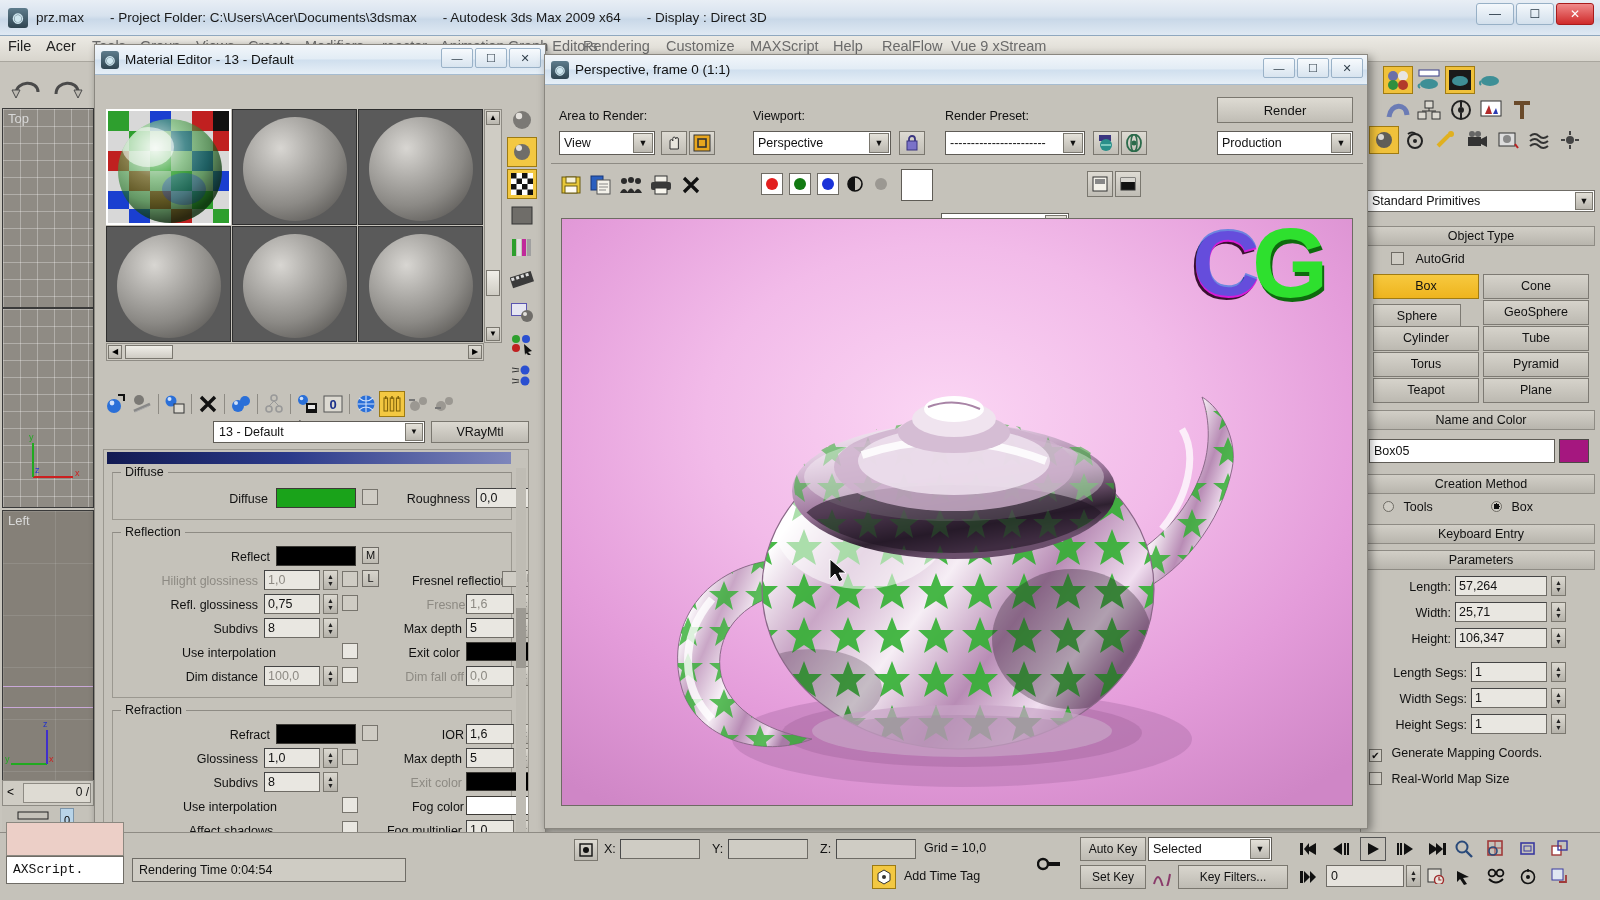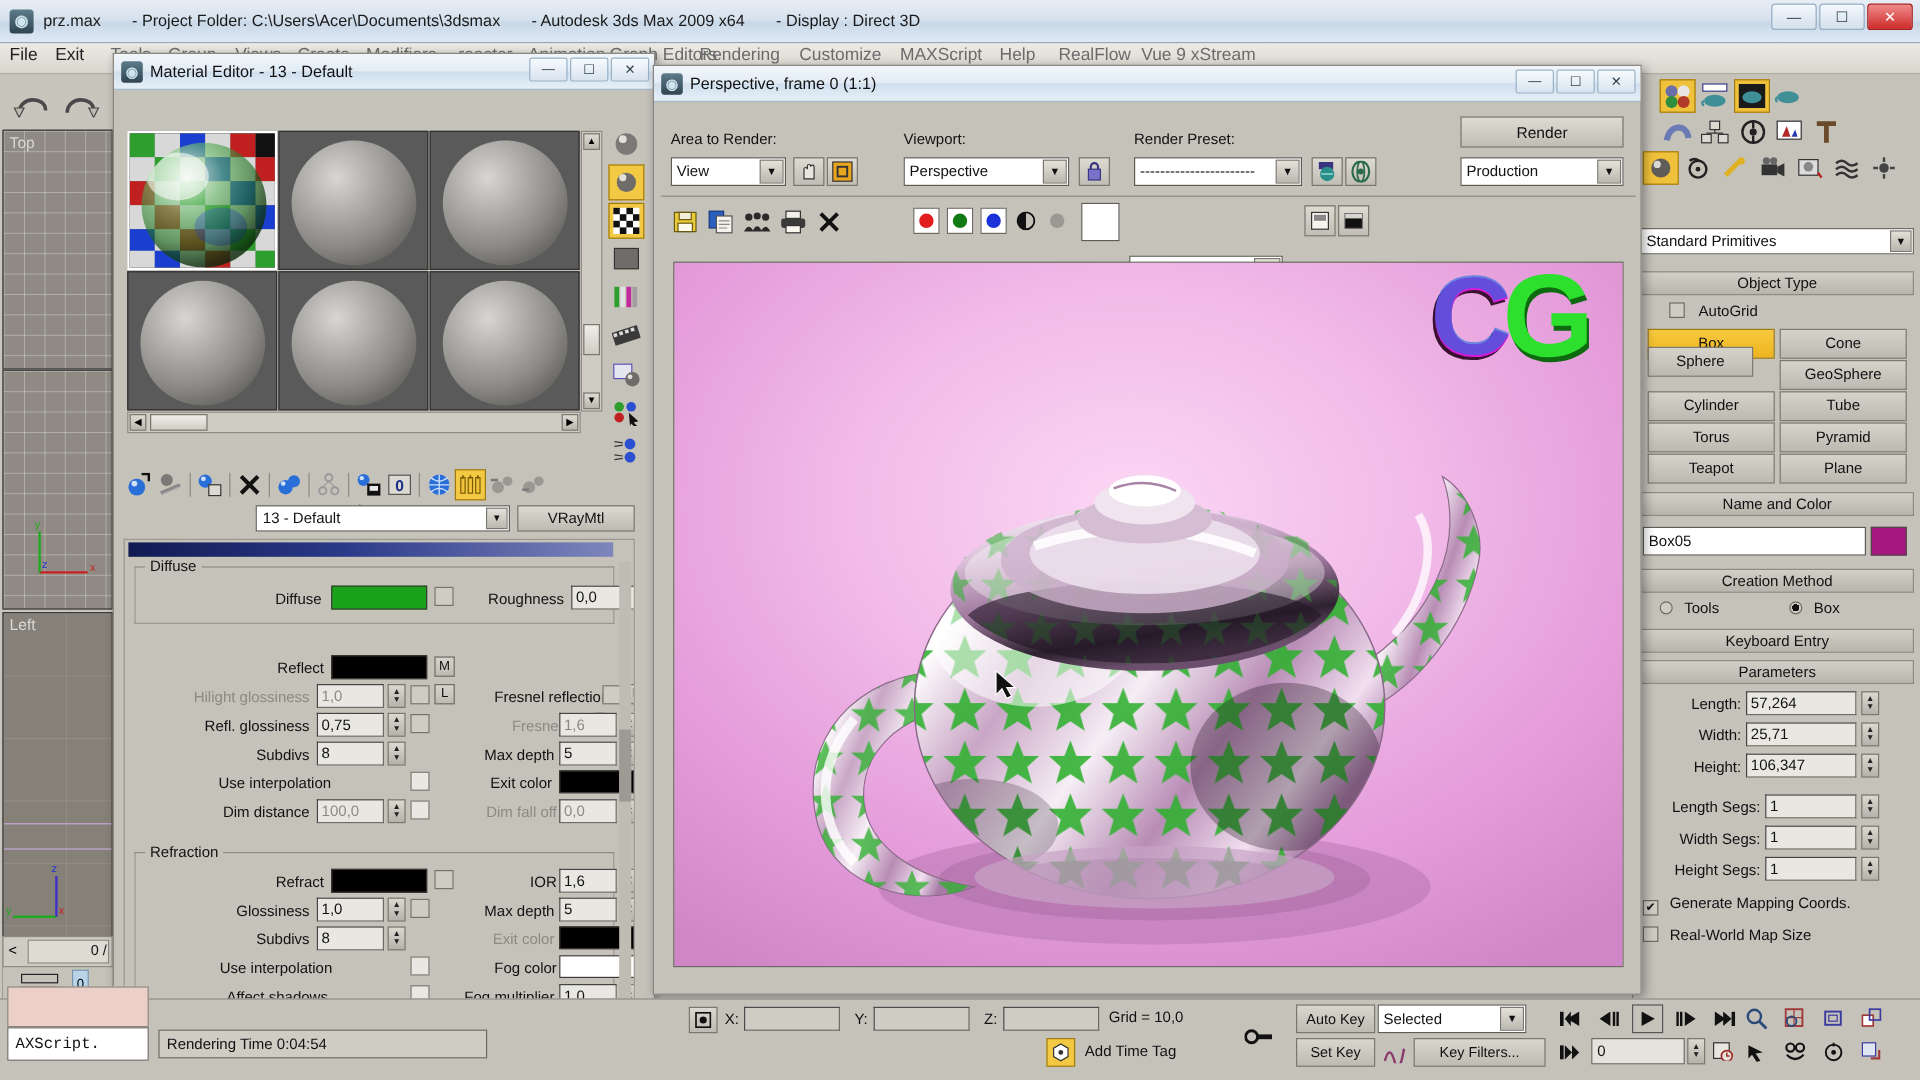--- a/index.html
+++ b/index.html
@@ -232,21 +232,21 @@
   <div class="tb-text tb-seg">- Display : Direct 3D</div>
   <div class="tb-buttons">
     <div class="tb-btn">—</div>
     <div class="tb-btn">☐</div>
     <div class="tb-btn close">✕</div>
   </div>
 </div>
 
 <div class="menubar">
   <div class="mi" style="left:8px;">File</div>
-  <div class="mi" style="left:46px;">Exit</div>
+  <div class="mi" style="left:46px;">Acer</div>
   <div class="mi faded" style="left:92px;">Tools</div>
   <div class="mi faded" style="left:140px;">Group</div>
   <div class="mi faded" style="left:196px;">Views</div>
   <div class="mi faded" style="left:248px;">Create</div>
   <div class="mi faded" style="left:305px;">Modifiers</div>
   <div class="mi faded" style="left:382px;">reactor</div>
   <div class="mi faded" style="left:440px;">Animation</div>
   <div class="mi faded" style="left:508px;">Graph Editors</div>
   <div class="mi faded" style="left:583px;">Rendering</div>
   <div class="mi faded" style="left:666px;">Customize</div>
@@ -435,21 +435,21 @@
     <span class="arr">▼</span>
   </div>
 
   <div class="rollup-title" style="position:absolute;left:6px;top:164px;width:228px;">Object Type</div>
   <div style="position:absolute;left:30px;top:190px;font-size:12.5px;color:#111;">
     <span class="chk"></span>
     <span style="margin-left:8px;">AutoGrid</span>
   </div>
   <div class="objbtn sel" style="position:absolute;left:12px;top:212px;width:106px;">Box</div>
   <div class="objbtn" style="position:absolute;left:122px;top:212px;width:106px;">Cone</div>
-  <div class="objbtn" style="position:absolute;left:12px;top:227px;width:88px;">Sphere</div>
+  <div class="objbtn" style="position:absolute;left:12px;top:242px;width:88px;">Sphere</div>
   <div class="objbtn" style="position:absolute;left:122px;top:238px;width:106px;">GeoSphere</div>
   <div class="objbtn" style="position:absolute;left:12px;top:264px;width:106px;">Cylinder</div>
   <div class="objbtn" style="position:absolute;left:122px;top:264px;width:106px;">Tube</div>
   <div class="objbtn" style="position:absolute;left:12px;top:290px;width:106px;">Torus</div>
   <div class="objbtn" style="position:absolute;left:122px;top:290px;width:106px;">Pyramid</div>
   <div class="objbtn" style="position:absolute;left:12px;top:316px;width:106px;">Teapot</div>
   <div class="objbtn" style="position:absolute;left:122px;top:316px;width:106px;">Plane</div>
 
   <div class="rollup-title" style="position:absolute;left:6px;top:348px;width:228px;">Name and Color</div>
   <div style="position:absolute;left:8px;top:377px;width:186px;height:24px;background:#fff;border:1px solid #5f5c56;font-size:12.5px;line-height:22px;padding-left:4px;color:#111;">Box05</div>
@@ -802,20 +802,23 @@
 
     <div class="grp" style="left:8px;top:22px;width:400px;height:48px;">
       <div class="gl">Diffuse</div>
     </div>
     <div class="lbl" style="left:90px;top:42px;width:74px;">Diffuse</div>
     <div class="swatch" style="left:172px;top:38px;width:80px;height:20px;background:#1aa31a;"></div>
     <div class="tinybox" style="left:258px;top:39px;"></div>
     <div class="lbl" style="left:270px;top:42px;width:96px;">Roughness</div>
     <div class="numfield" style="position:absolute;left:372px;top:38px;width:58px;">0,0</div>
 
+    <div class="grp" style="left:8px;top:82px;width:400px;height:166px;">
+      <div class="gl">Reflection</div>
+    </div>
     <div class="lbl" style="left:96px;top:100px;width:70px;">Reflect</div>
     <div class="swatch" style="left:172px;top:96px;width:80px;height:20px;background:#000;"></div>
     <div class="mbtn" style="left:258px;top:97px;">M</div>
 
     <div class="lbl dim" style="left:12px;top:124px;width:142px;">Hilight glossiness</div>
     <div class="numfield" style="position:absolute;left:160px;top:120px;width:56px;color:#8d8a83;">1,0</div>
     <div class="spin" style="position:absolute;left:219px;top:120px;">▲<br>▼</div>
     <div class="tinybox" style="left:238px;top:121px;"></div>
     <div class="mbtn" style="left:258px;top:120px;">L</div>
     <div class="lbl" style="left:278px;top:124px;width:132px;">Fresnel reflections</div>

